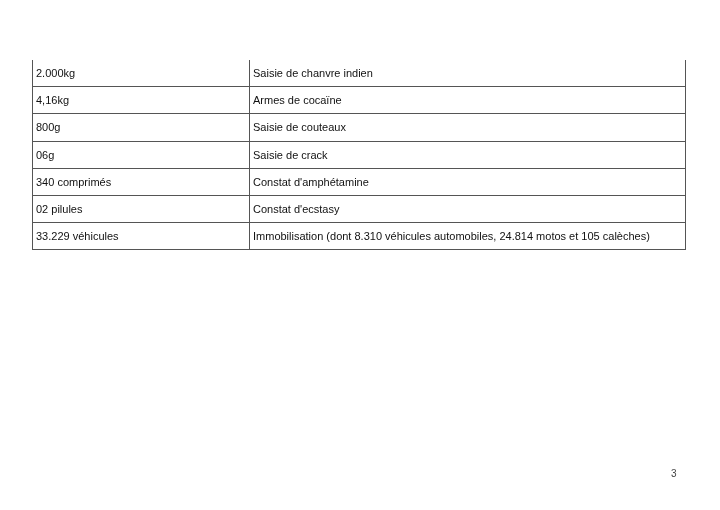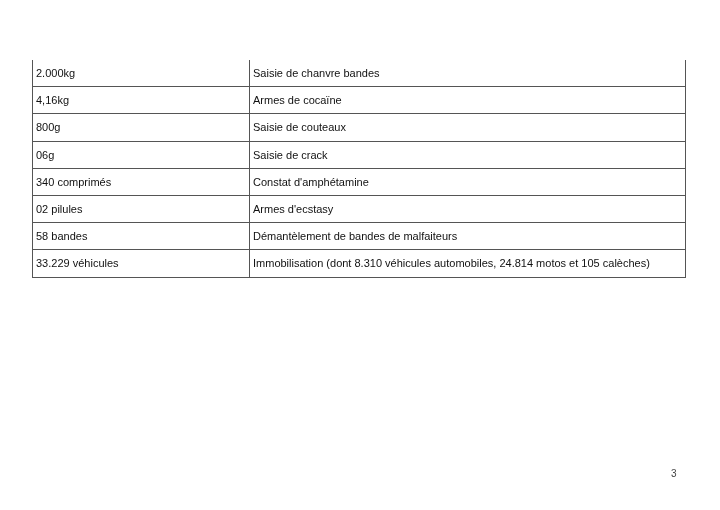--- a/index.html
+++ b/index.html
@@ -23,45 +23,41 @@
     }
   </style>
 </head>
 <body>
 
 <div class="page">
   <table class="stats">
     <tbody>
       <tr>
         <td class="c1">2.000kg</td>
-        <td>Saisie de chanvre bandes</td>
+        <td>Saisie de chanvre indien</td>
       </tr>
       <tr>
         <td class="c1">4,16kg</td>
         <td>Armes de cocaïne</td>
       </tr>
       <tr>
         <td class="c1">800g</td>
         <td>Saisie de couteaux</td>
       </tr>
       <tr>
         <td class="c1">06g</td>
         <td>Saisie de crack</td>
       </tr>
       <tr>
         <td class="c1">340 comprimés</td>
         <td>Constat d'amphétamine</td>
       </tr>
       <tr>
         <td class="c1">02 pilules</td>
-        <td>Armes d'ecstasy</td>
-      </tr>
-      <tr>
-        <td class="c1">58 bandes</td>
-        <td>Démantèlement de bandes de malfaiteurs</td>
+        <td>Constat d'ecstasy</td>
       </tr>
       <tr>
         <td class="c1">33.229 véhicules</td>
         <td>Immobilisation (dont 8.310 véhicules automobiles, 24.814 motos et 105 calèches)</td>
       </tr>
     </tbody>
   </table>
 
   <div class="page-number">3</div>
 </div>

